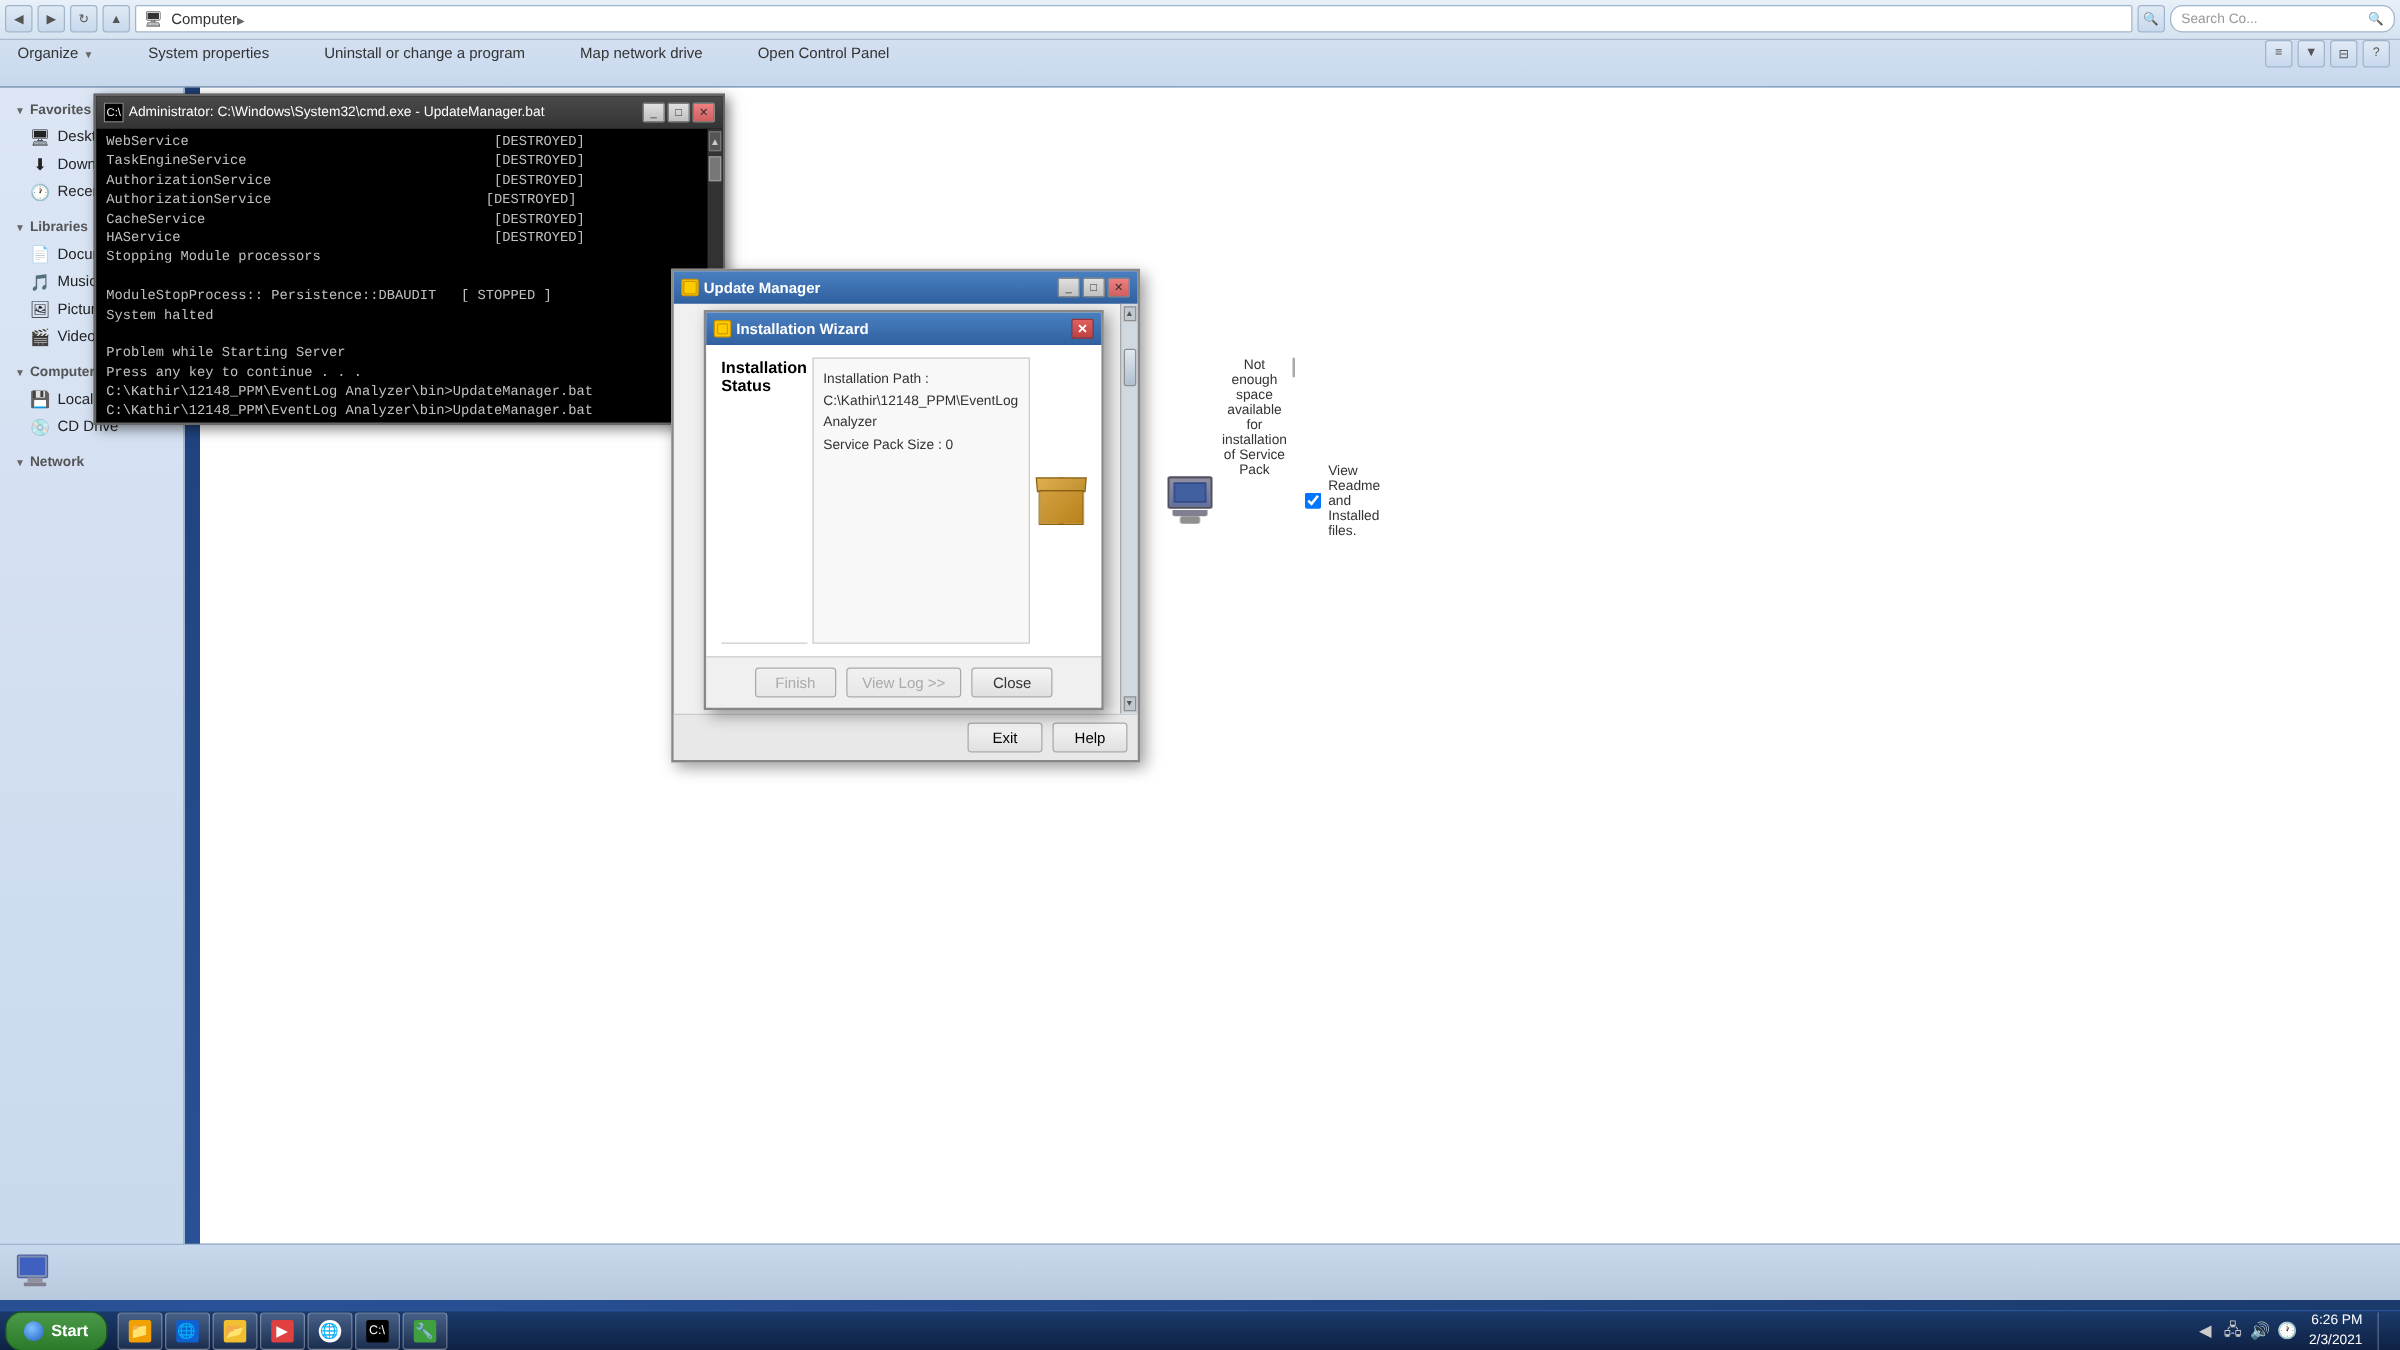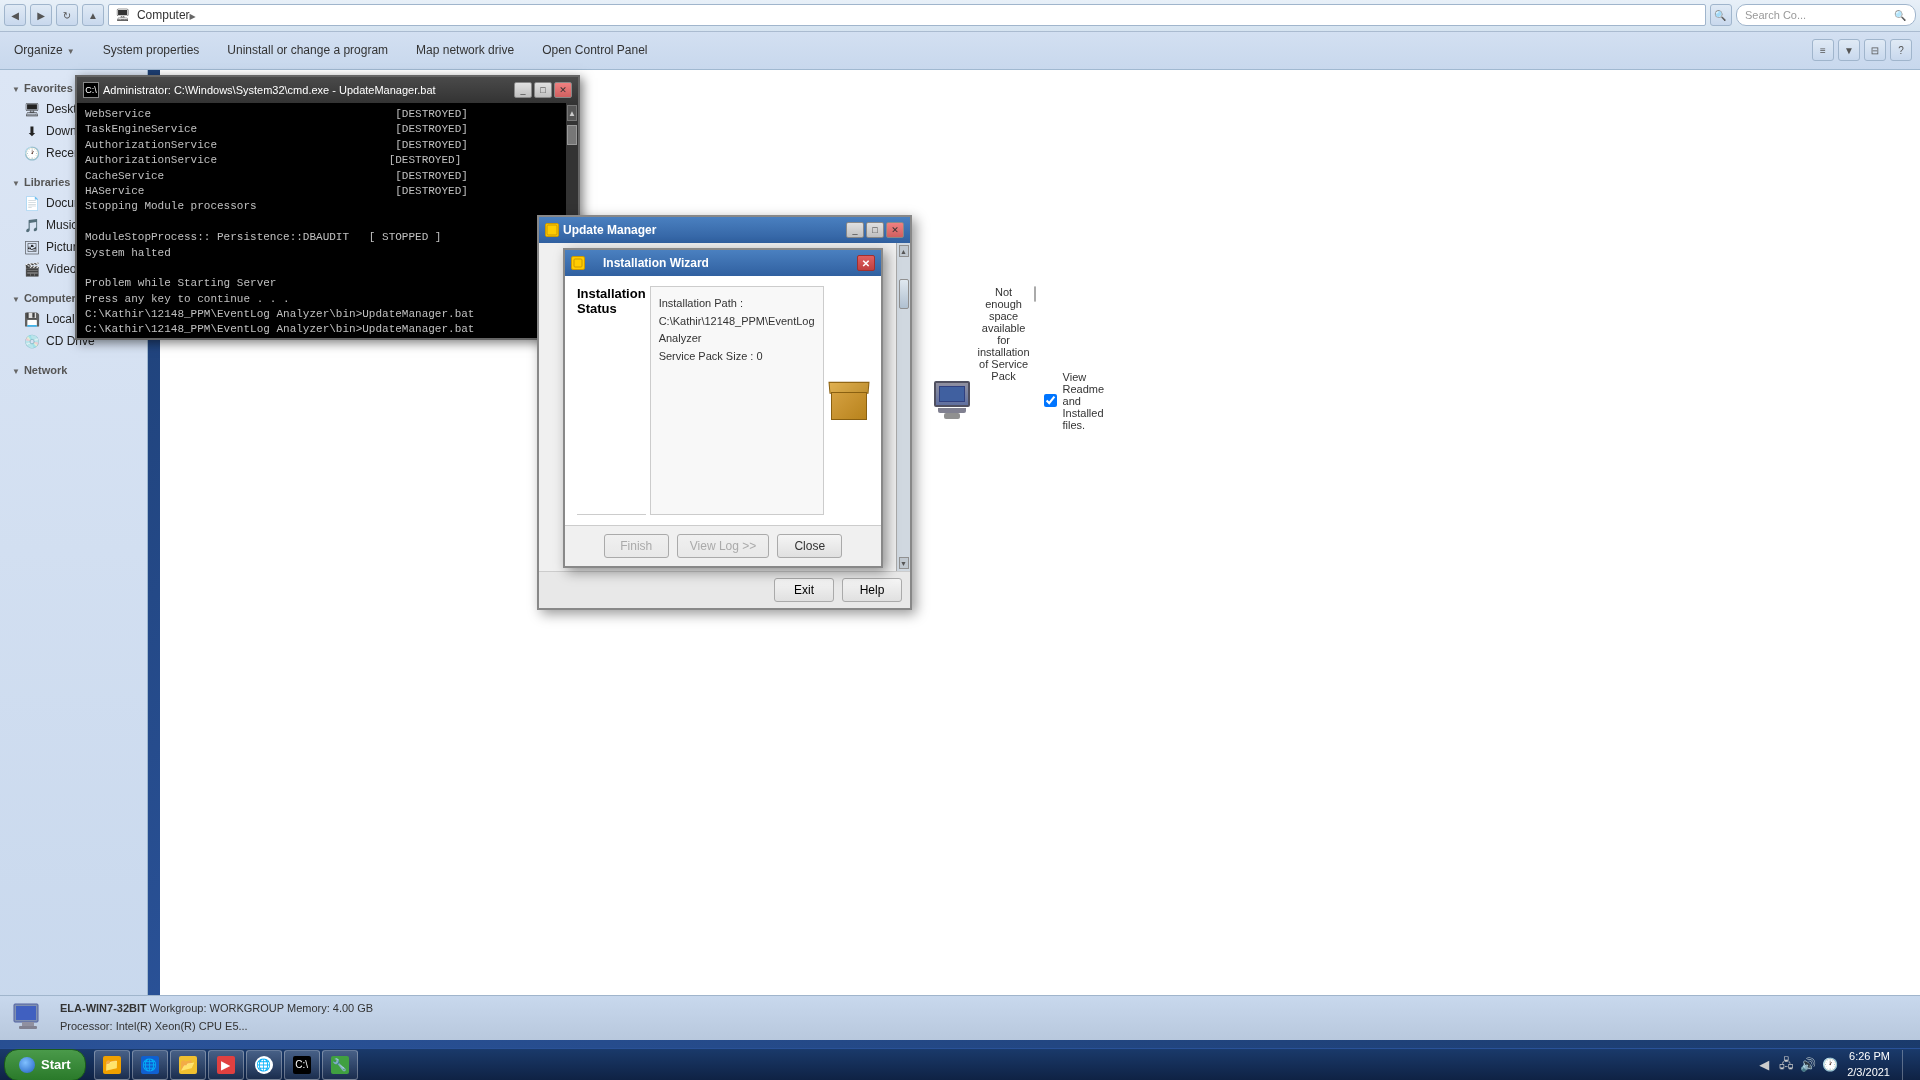--- a/index.html
+++ b/index.html
@@ -76,23 +76,23 @@
       align-items: center;
       padding: 0 8px;
       font-size: 11px;
       color: #999;
       gap: 48px;
     }
 
     .explorer-toolbar {
       height: 38px;
       display: flex;
-      align-items: center;
+      align-items: flex-start;
       padding: 0 8px;
-      gap: 16px;
+      gap: 32px;
     }
 
     .toolbar-btn {
       display: flex;
       align-items: center;
       gap: 4px;
       cursor: pointer;
       color: #333;
       font-size: 12px;
       padding: 3px 6px;
@@ -293,21 +293,21 @@
       flex-direction: column;
       z-index: 30;
     }
 
     .iw-titlebar {
       height: 26px;
       background: linear-gradient(to bottom, #4a80c0, #3060a0);
       display: flex;
       align-items: center;
       padding: 0 6px;
-      gap: 18px;
+      gap: 4px;
     }
 
     .iw-title-icon {
       width: 14px; height: 14px;
       background: #ffcc00;
       border: 1px solid #cc9900;
       border-radius: 2px;
       font-size: 8px;
       display: flex; align-items: center; justify-content: center;
     }
@@ -776,32 +776,20 @@
   <div class="explorer-main"></div>
 
   <div class="system-info-bar">
     <div class="sys-info-icon">
       <svg width="32" height="32" viewBox="0 0 32 32">
         <rect x="2" y="2" width="24" height="18" rx="1" fill="#8090b0" stroke="#5060a0" stroke-width="1"></rect>
         <rect x="4" y="4" width="20" height="14" fill="#4060c0"></rect>
         <rect x="10" y="20" width="12" height="4" fill="#9090a0"></rect>
         <rect x="7" y="24" width="18" height="3" rx="1" fill="#808090"></rect>
       </svg>
-    </div>
-    <div class="sys-info-text">
-      <span class="sys-info-label">ELA-WIN7-32BIT</span>
-      <span>  </span>
-      <span>Workgroup:</span>
-      <span>WORKGROUP</span>
-      <span>  </span>
-      <span>Memory:</span>
-      <span>4.00 GB</span>
-      <br>
-      <span>Processor:</span>
-      <span>Intel(R) Xeon(R) CPU E5...</span>
     </div>
   </div>
 
   <div class="cmd-window">
     <div class="cmd-titlebar">
       <div class="cmd-title-icon" style="background:#000;color:#fff;font-size:9px;padding:1px;">C:\</div>
       <span class="cmd-title-text">Administrator: C:\Windows\System32\cmd.exe - UpdateManager.bat</span>
       <div class="window-controls">
         <div class="win-ctrl">_</div>
         <div class="win-ctrl">□</div>

